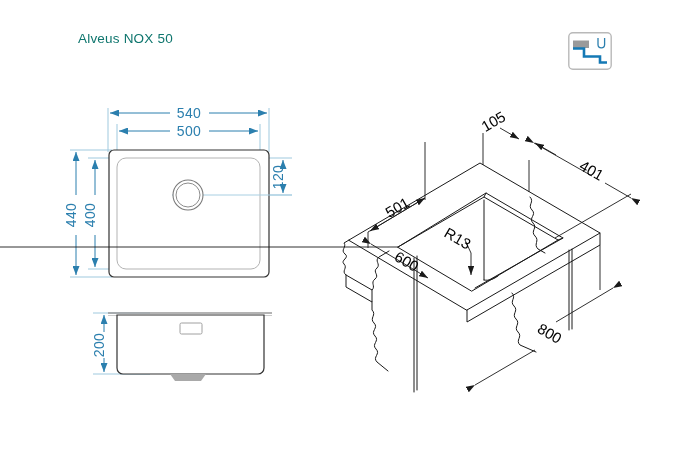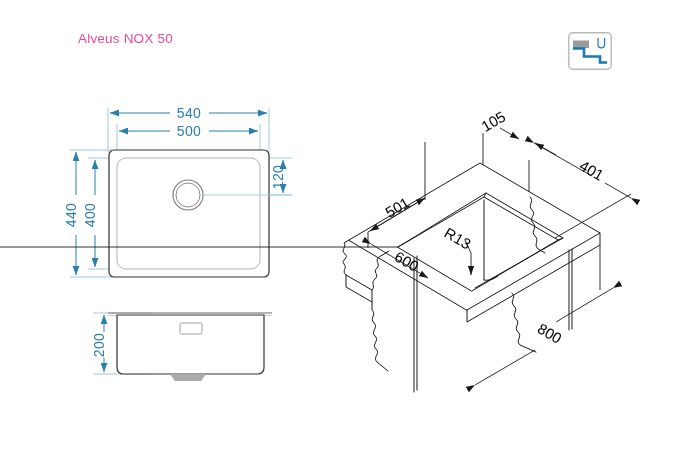--- a/index.html
+++ b/index.html
@@ -20,21 +20,21 @@
     inset: 0;
     width: 700px;
     height: 466px;
   }
   .title-text {
     position: absolute;
     left: 78px;
     top: 31px;
     font-family: "Liberation Sans", sans-serif;
     font-size: 13.5px;
-    color: #ec4899;
+    color: #0f766e;
     letter-spacing: .2px;
     white-space: nowrap;
   }
   .logo-box {
     position: absolute;
     left: 568px;
     top: 32px;
     width: 44px;
     height: 38px;
   }

